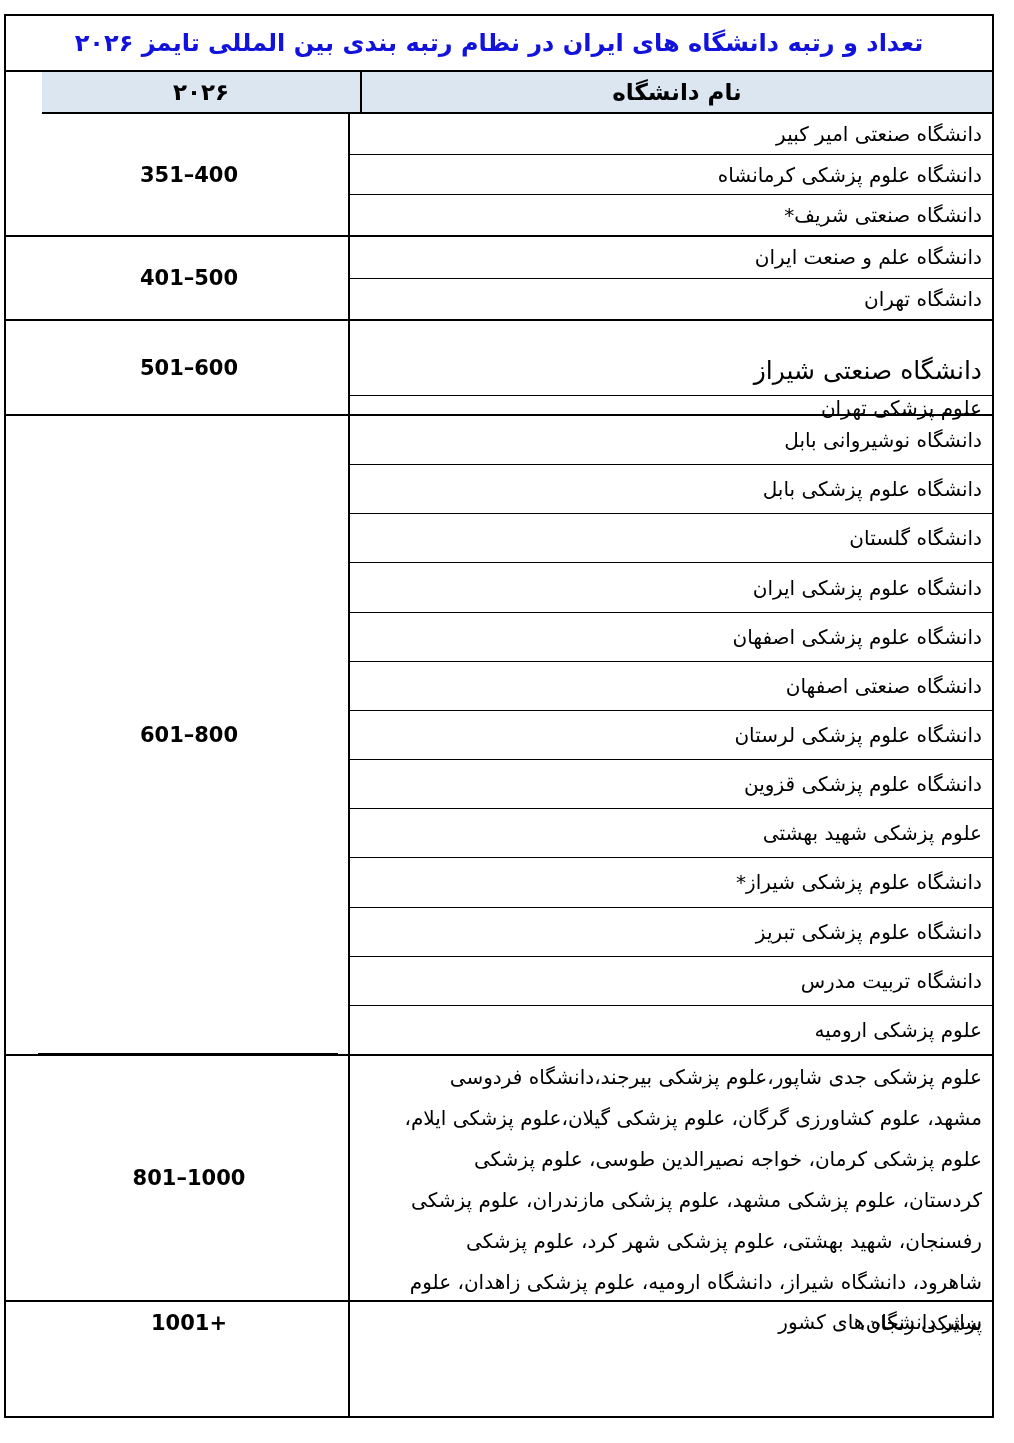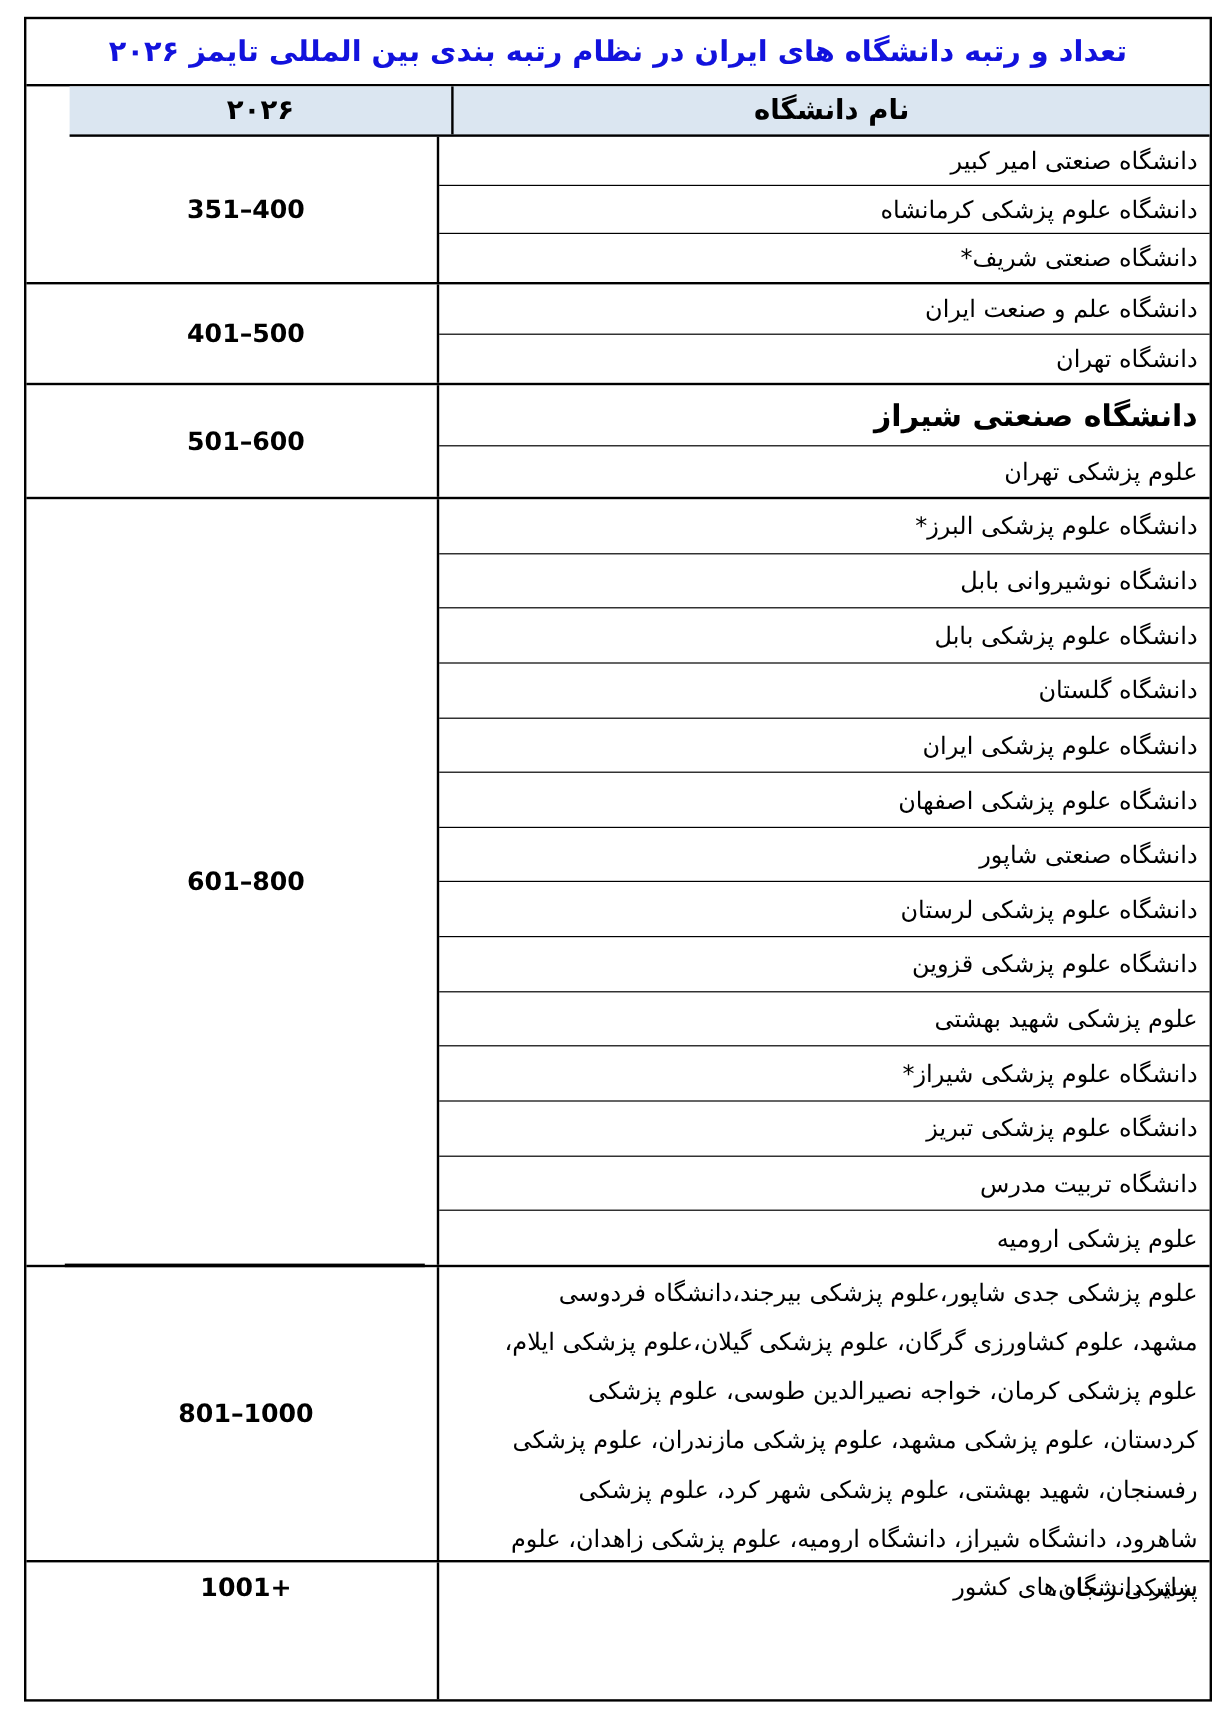--- a/index.html
+++ b/index.html
@@ -1,21 +1,21 @@
 <!DOCTYPE html>
 <html><head>
 <meta charset="utf-8">
 <style>
   html,body { margin:0; padding:0; background:#ffffff; }
   .page {
     position:relative; width:1014px; height:1443px; background:#ffffff;
     font-family:"DejaVu Sans", sans-serif; color:#000;
   }
   .rank-table {
-    position:absolute; left:20px; top:14px; width:990px; height:1404px;
+    position:absolute; left:4px; top:14px; width:990px; height:1404px;
     border:2px solid #000; box-sizing:border-box;
     display:flex; flex-direction:column; background:#fff;
   }
   .title-row {
     height:56px; flex:none; border-bottom:2px solid #000; box-sizing:border-box;
     display:flex; align-items:center; justify-content:center;
     color:#1212dd; font-weight:bold; font-size:24px; direction:rtl;
     letter-spacing:0.5px;
   }
   .header-row {
@@ -44,21 +44,21 @@
     direction:rtl; justify-content:flex-start; 
     padding:0 10px 0 8px; box-sizing:border-box; font-size:20px;
   }
   .nrow + .nrow { border-top:1.5px solid #000; }
   .g0 { height:123px; }
   .g1 { height:84px; }
   .g2 { height:95px; }
   .g3 { height:640px; }
   .g4 { height:246px; }
   .g5 { flex:1; }
-  .g2 .nrow.big { flex:none; height:50px; font-weight:bold; font-size:25px; }
+  .g2 .nrow.big { flex:none; height:50px; font-weight:normal; font-size:25px;margin-top:24px; }
   .g3 .rank-cell::after {
     content:""; position:absolute; left:8px; right:10px; bottom:-2px;
     height:3px; background:#000;
   }
   .g4 .para {
     flex:1; display:block; direction:rtl; text-align:right;
     padding:1px 10px 0 52px; line-height:41px; font-size:20px;
     box-sizing:border-box;
   }
   .g5 .rank-cell { align-items:flex-start; padding-top:9px; }
@@ -98,27 +98,26 @@
       <div class="rank-cell">501–600</div>
       <div class="names">
         <div class="nrow big">دانشگاه صنعتی شیراز</div>
         <div class="nrow">علوم پزشکی تهران</div>
       </div>
     </div>
 
     <div class="group g3">
       <div class="rank-cell">601–800</div>
       <div class="names">
-        <div class="nrow">دانشگاه علوم پزشکی البرز*</div>
         <div class="nrow">دانشگاه نوشیروانی بابل</div>
         <div class="nrow">دانشگاه علوم پزشکی بابل</div>
         <div class="nrow">دانشگاه گلستان</div>
         <div class="nrow">دانشگاه علوم پزشکی ایران</div>
         <div class="nrow">دانشگاه علوم پزشکی اصفهان</div>
-        <div class="nrow">دانشگاه صنعتی شاپور</div>
+        <div class="nrow">دانشگاه صنعتی اصفهان</div>
         <div class="nrow">دانشگاه علوم پزشکی لرستان</div>
         <div class="nrow">دانشگاه علوم پزشکی قزوین</div>
         <div class="nrow">علوم پزشکی شهید بهشتی</div>
         <div class="nrow">دانشگاه علوم پزشکی شیراز*</div>
         <div class="nrow">دانشگاه علوم پزشکی تبریز</div>
         <div class="nrow">دانشگاه تربیت مدرس</div>
         <div class="nrow">علوم پزشکی ارومیه</div>
       </div>
     </div>
 

